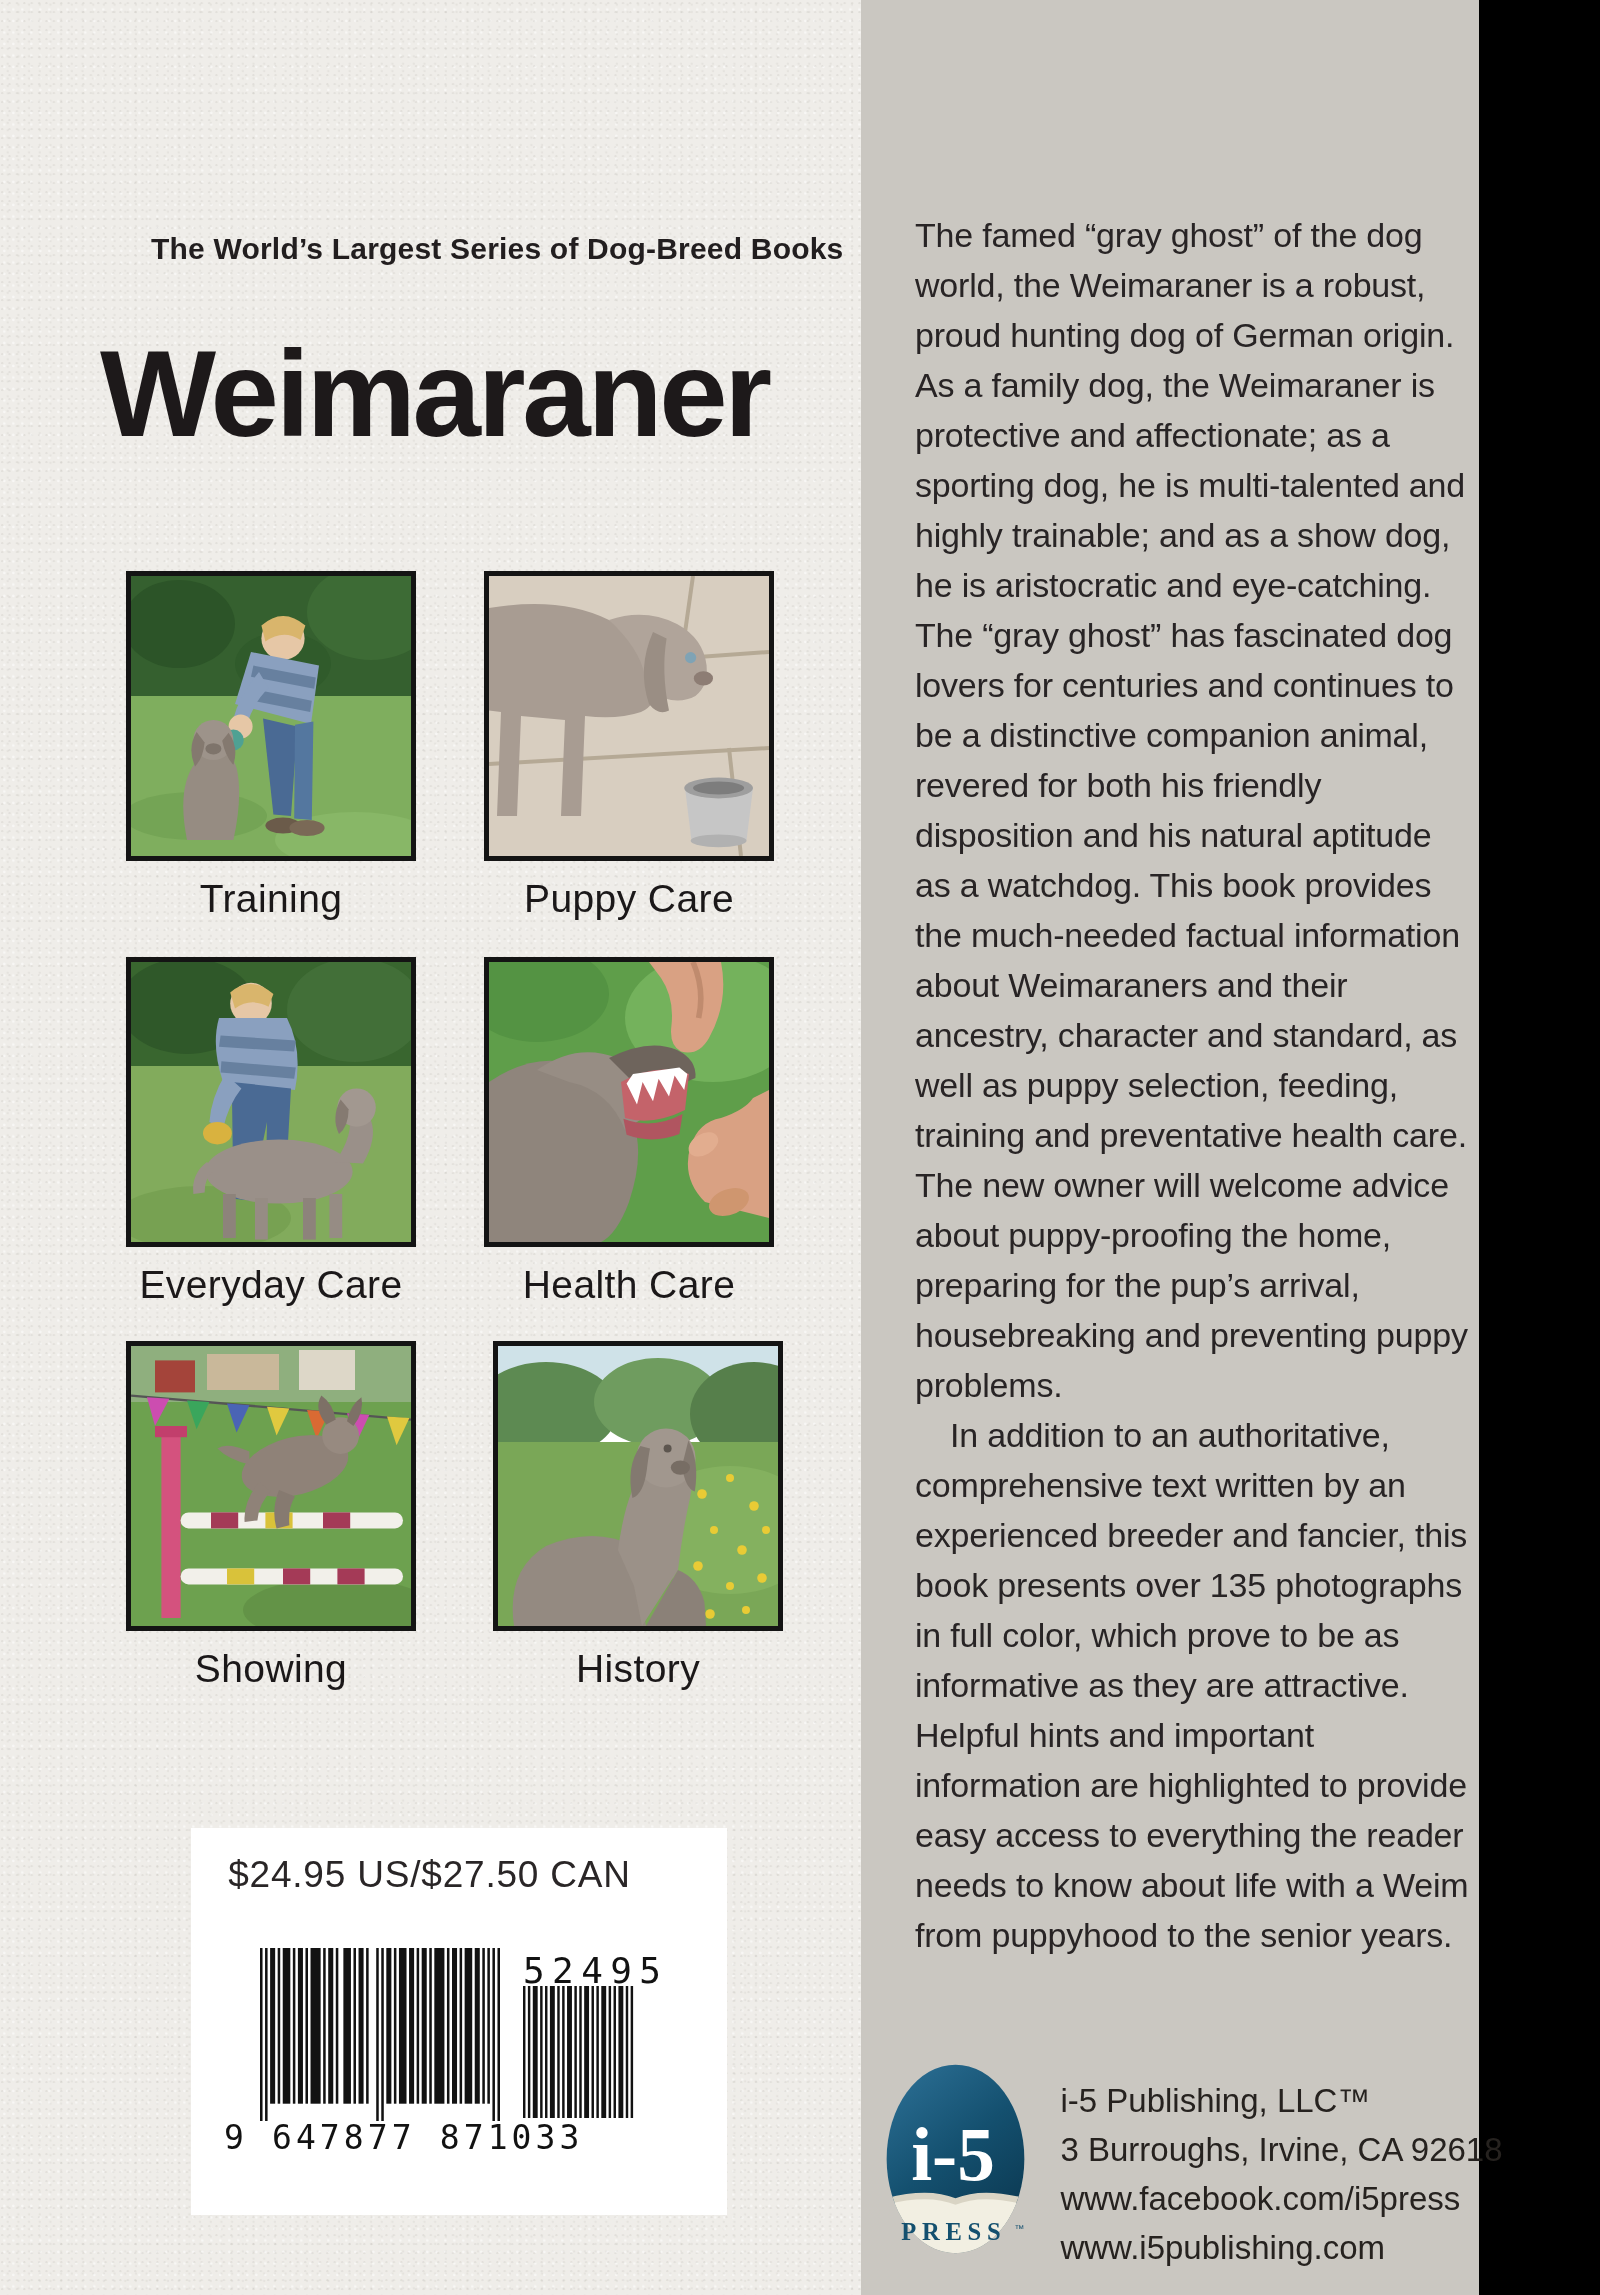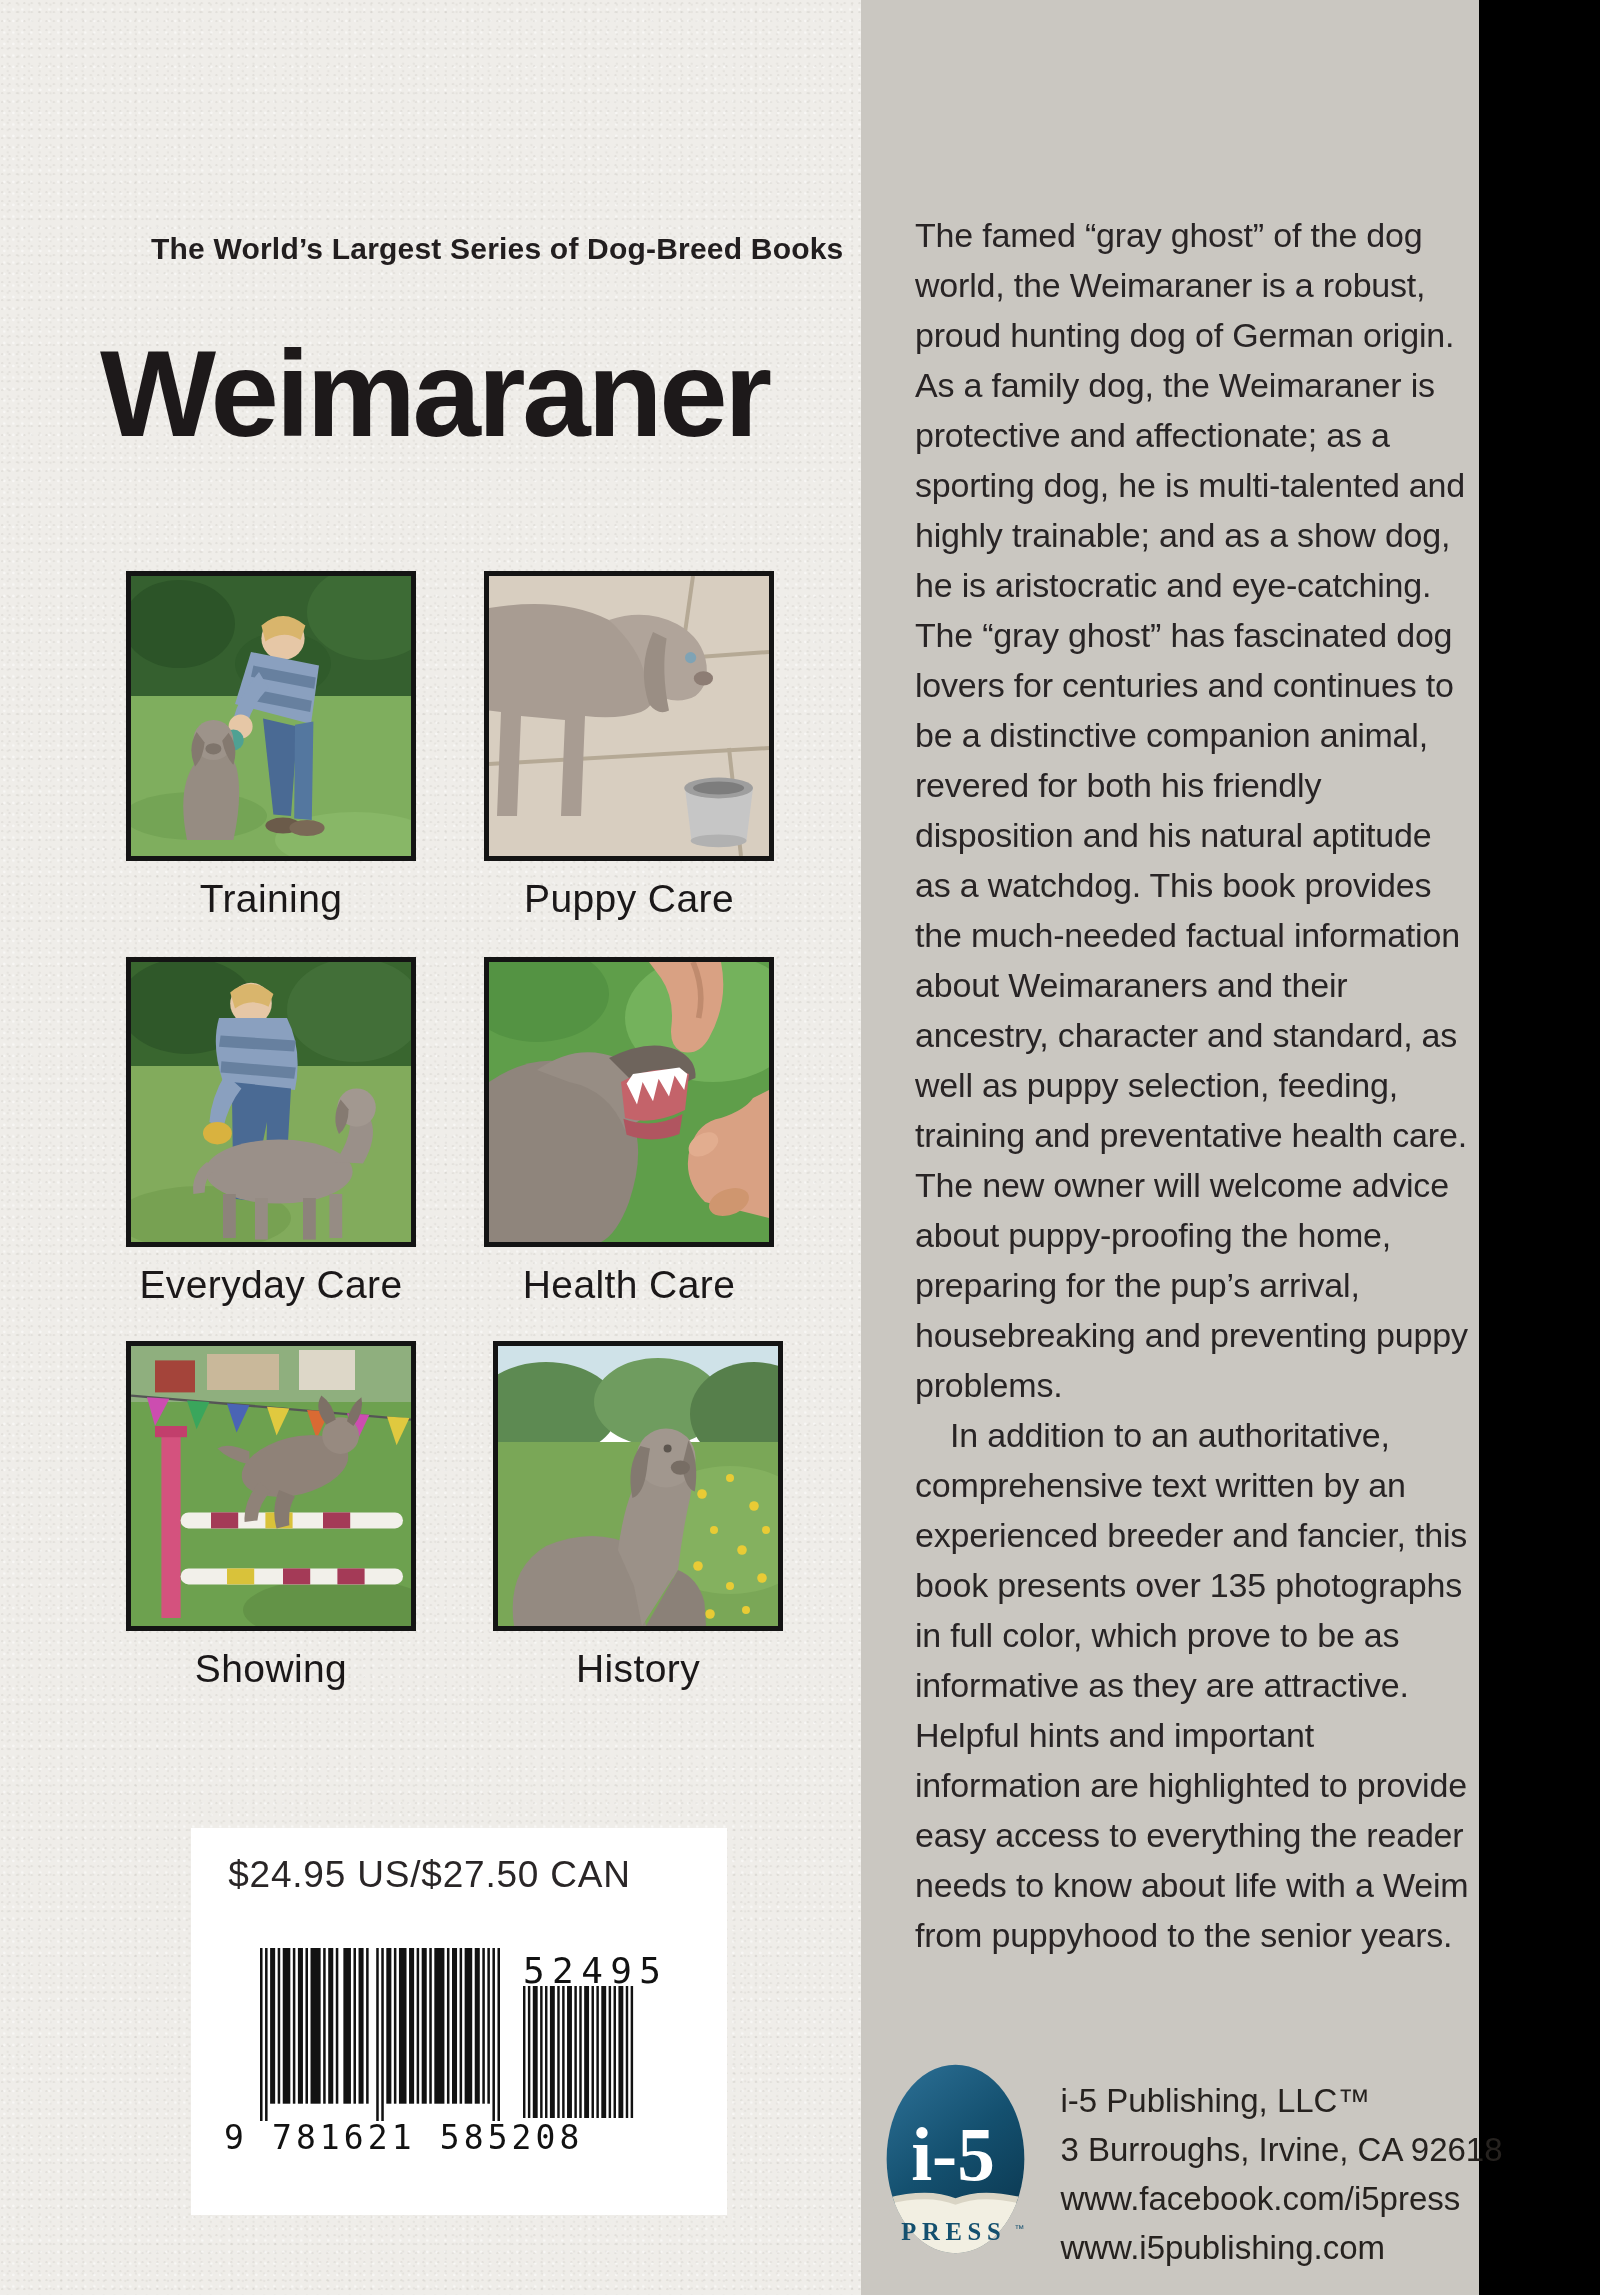--- a/index.html
+++ b/index.html
@@ -356,21 +356,21 @@
           <rect x="76" y="0" width="2" height="54"></rect>
         <rect x="79" y="0" width="1" height="54"></rect>
           <rect x="81" y="0" width="3" height="54"></rect>
         <rect x="85" y="0" width="2" height="54"></rect>
           <rect x="88" y="0" width="1" height="54"></rect>
         <rect x="90" y="0" width="1" height="54"></rect>
         <rect x="92" y="0" width="1" height="60"></rect>
           <rect x="94" y="0" width="1" height="60"></rect>
       </g>
     </svg>
-    <div class="ean-digits">9 781621 585208</div>
+    <div class="ean-digits">9 647877 871033</div>
 
     <div class="supp-digits">52495</div>
     <svg class="supp-bars" viewBox="0 0 47 40" preserveAspectRatio="none">
       <g fill="#121212">
         <rect x="0" y="0" width="1" height="40"></rect>
           <rect x="2" y="0" width="1" height="40"></rect>
         <rect x="4" y="0" width="2" height="40"></rect>
           <rect x="7" y="0" width="1" height="40"></rect>
         <rect x="9" y="0" width="1" height="40"></rect>
           <rect x="11" y="0" width="2" height="40"></rect>

